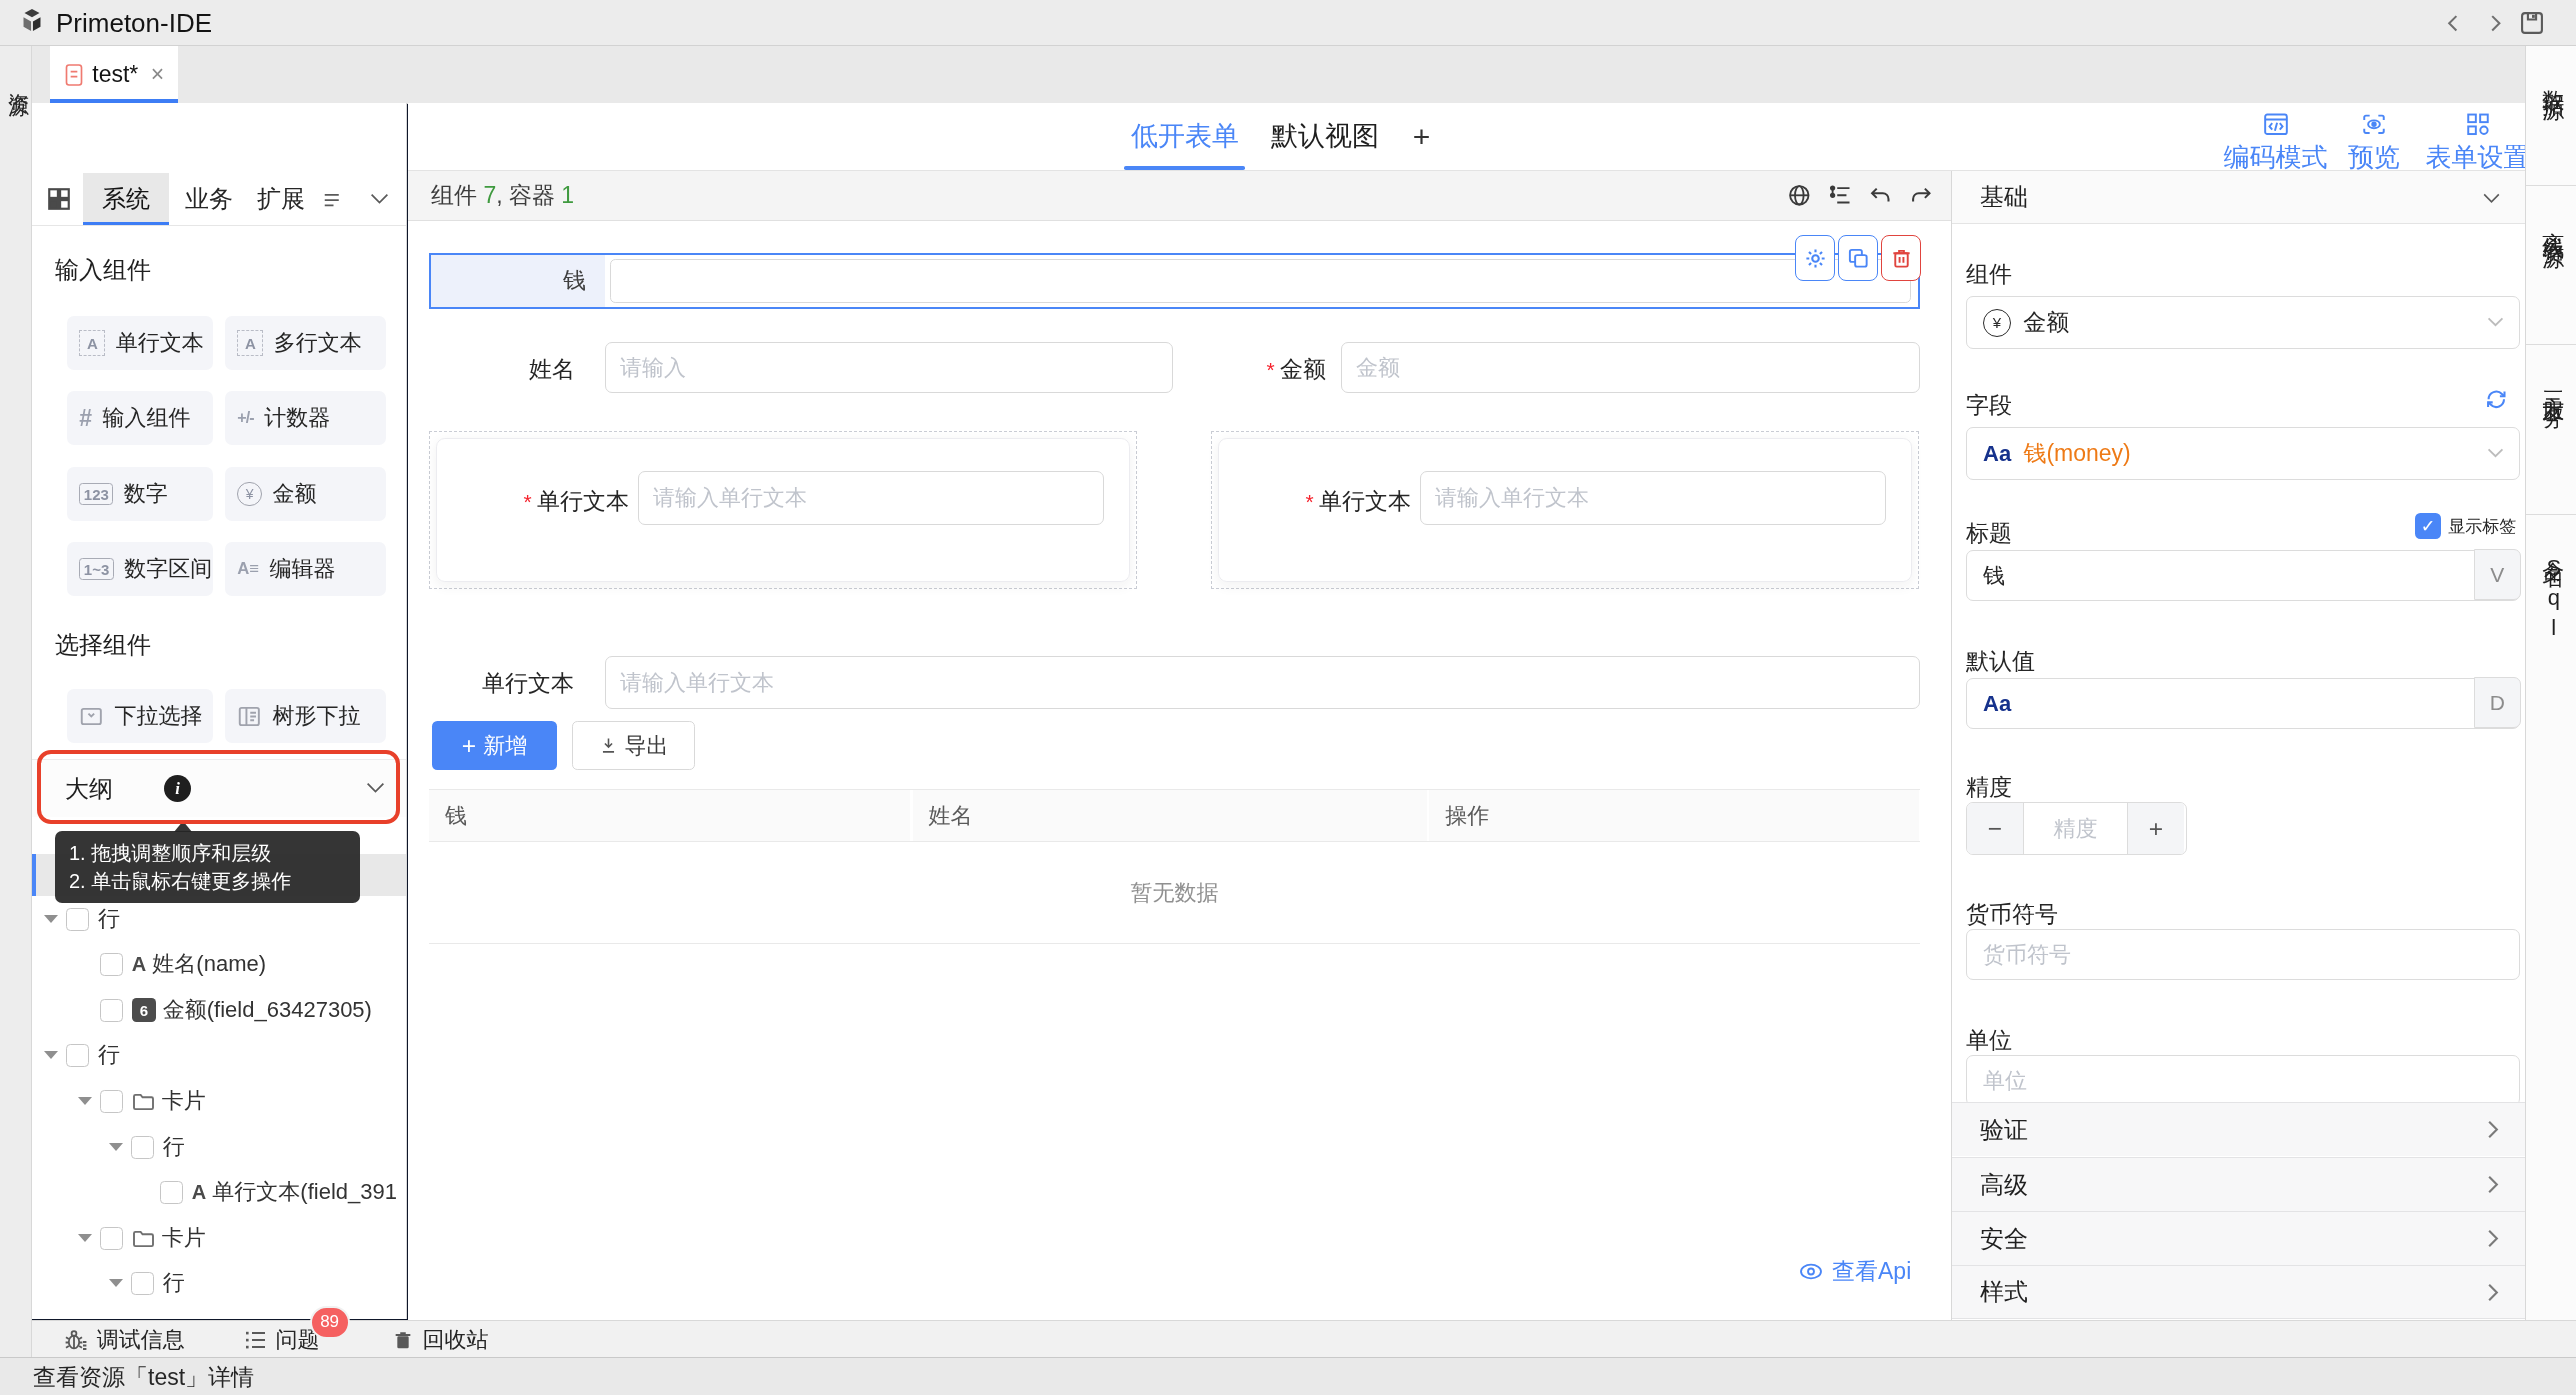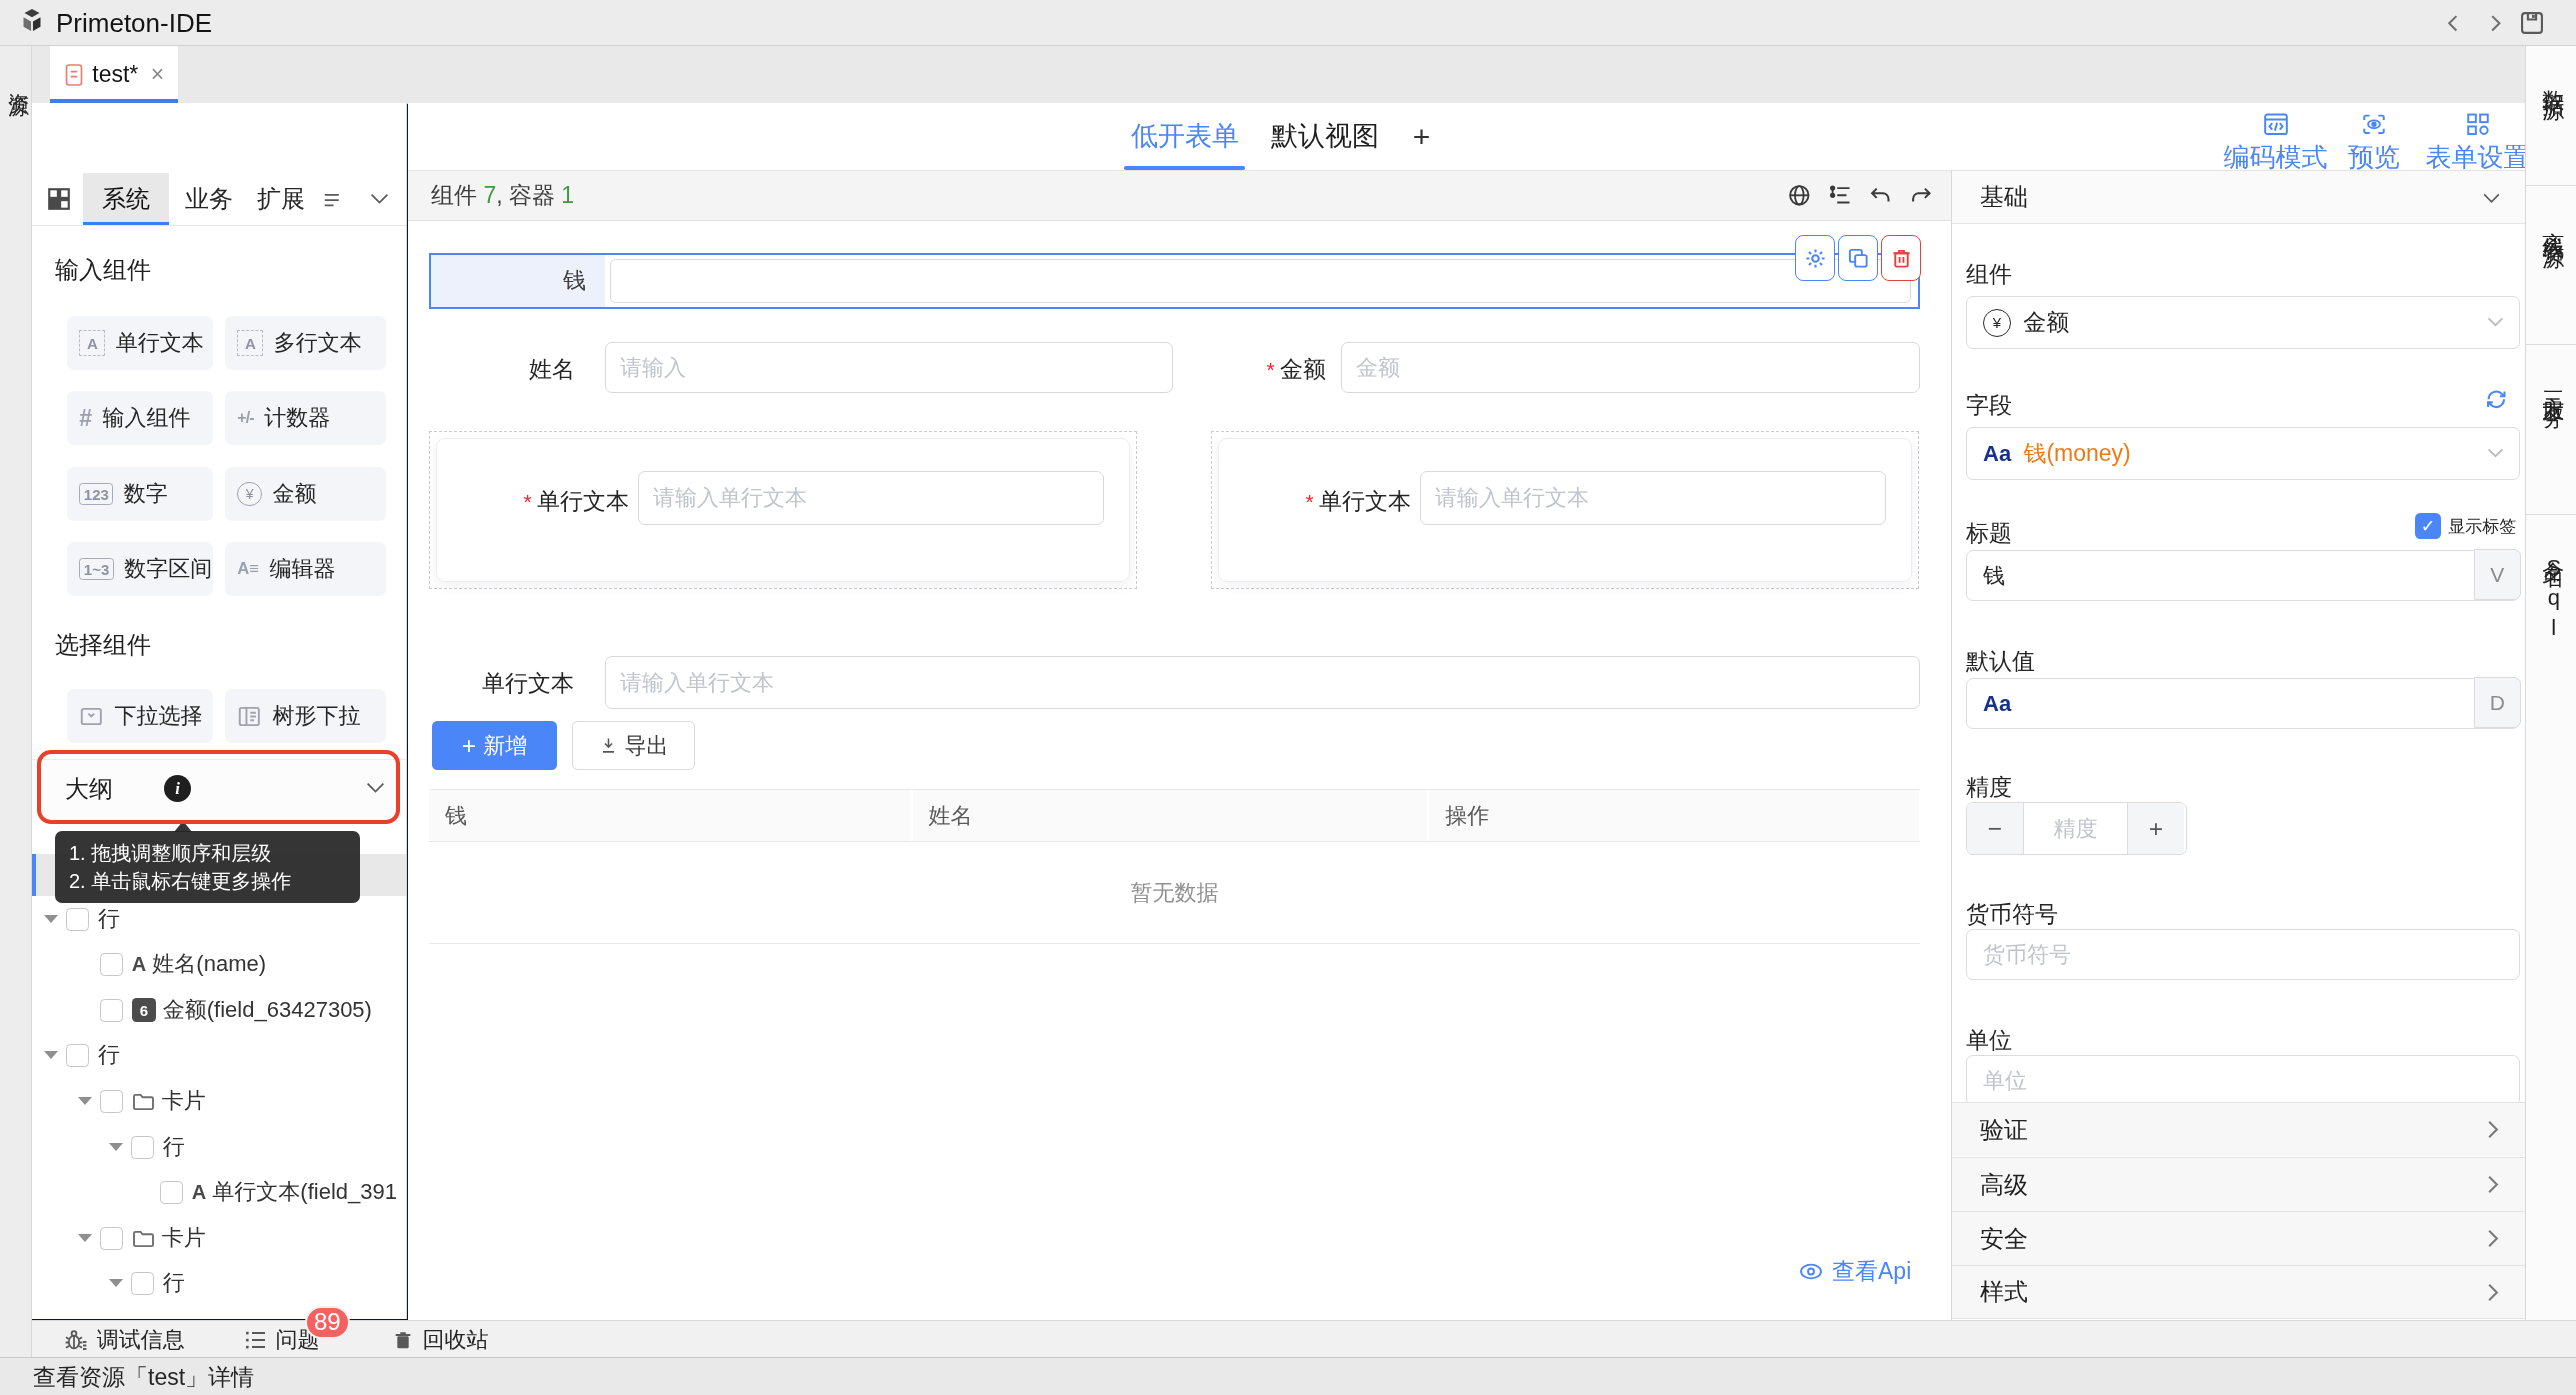--- a/index.html
+++ b/index.html
@@ -123,21 +123,21 @@
   #show-label-grp .lab { font-size:17px; color:#262626; }
 
   
   #right-strip { left:2525px; top:46px; width:51px; height:1312px; background:#fbfbfb; border-left:0.9px solid #d8d8d8; }
   .vitem { position:absolute; left:12.3px; writing-mode:vertical-rl; text-orientation:upright; font-size:22px; color:#1f1f1f; letter-spacing:5.3px; }
   .vdiv { position:absolute; left:0; width:51px; height:0.9px; background:#dcdcdc; }
 
   
   #bottom-toolbar { left:32px; top:1320px; width:2544px; height:38px; background:#f1f1f1; border-top:0.9px solid #d8d8d8; display:flex; align-items:center; color:#262626; }
   .bt-item { display:flex; align-items:center; gap:8.8px; font-size:22px; position:relative; }
-  #badge { position:absolute; top:-19px; right:-30px; min-width:40px; height:33px; border-radius:16.7px; background:#f56060; border:2.6px solid #f1f1f1; color:#fff; font-size:24px; display:grid; place-items:center; padding:0 7px; }
+  #badge { position:absolute; top:-19px; right:-30px; min-width:40px; height:33px; border-radius:16.7px; background:#f56060; border:2.6px solid #f1f1f1; color:#fff; font-size:17px; display:grid; place-items:center; padding:0 7px; }
   #statusbar { left:0; top:1357px; width:2576px; height:39px; background:#e9e9e9; border-top:0.9px solid #c9c9c9; display:flex; align-items:center; padding-left:33px; font-size:23px; color:#262626; }
 </style>
 </head>
 <body>
 
 <div id="app">
 
   <div class="abs" id="titlebar">
     <svg class="abs" style="left:16px;top:7px" width="32" height="32" viewBox="0 0 34 34">
       <path fill="#3c3c3c" d="M17 2l8 4.5-8 4.5-8-4.5z"></path>

